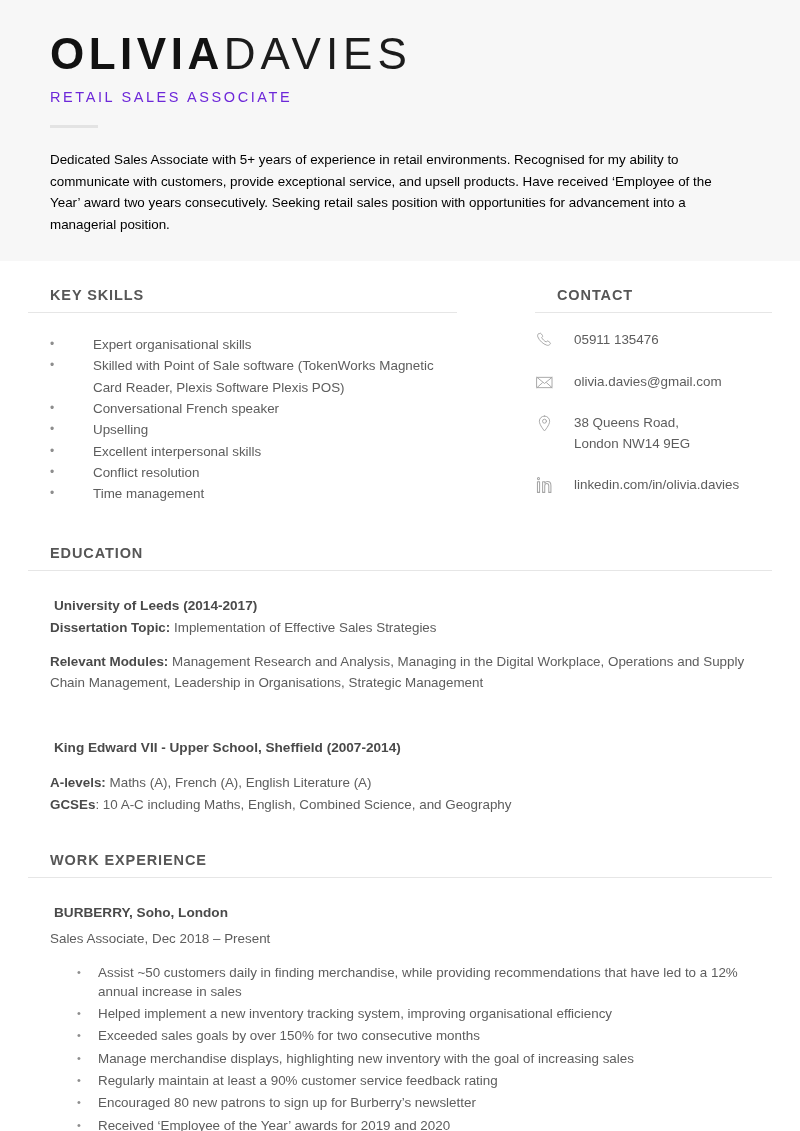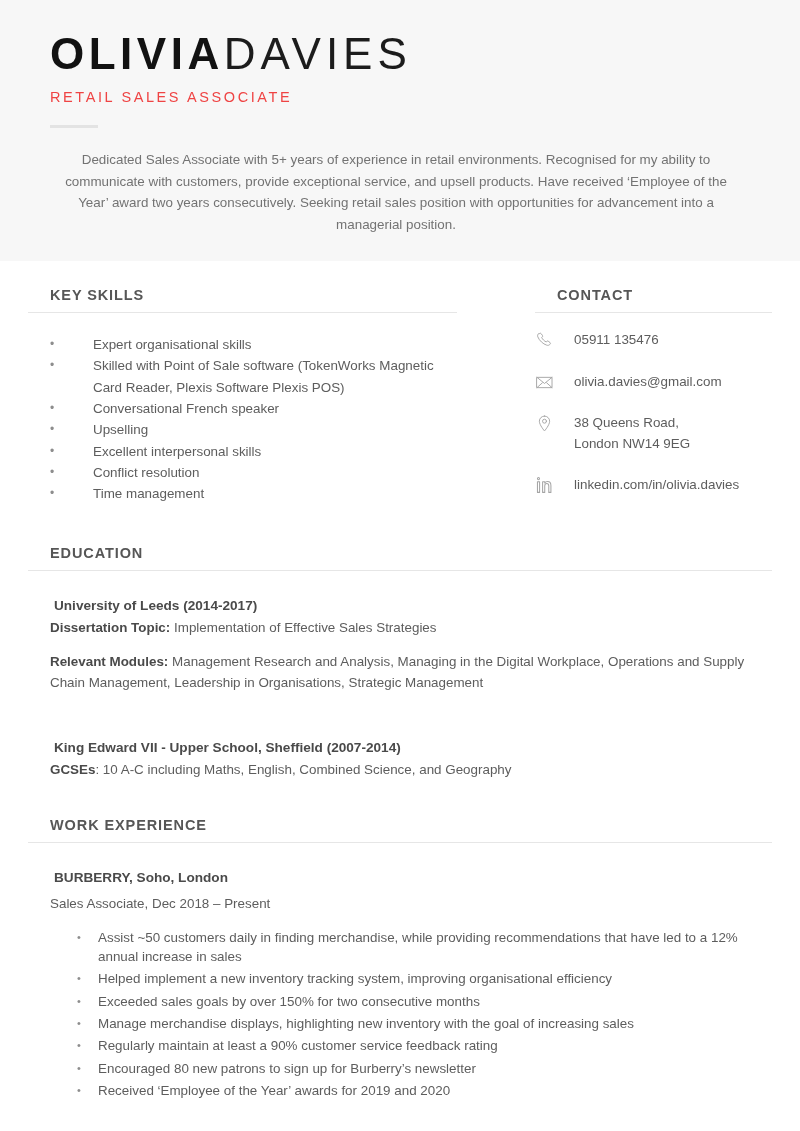--- a/index.html
+++ b/index.html
@@ -45,38 +45,37 @@
     font-weight: 300;
     color: #1c1c1c;
     letter-spacing: 5px;
   }
 
   .job-title {
     margin: 10px 0 0 0;
     padding: 0 0 0 22px;
     font-size: 14.5px;
     letter-spacing: 2.6px;
-    color: #ef4444;
+    color: #6d28d9;
     font-weight: 400;
   }
 
   .title-rule {
     margin: 20px 0 0 22px;
     width: 48px;
     height: 3px;
     background: #e3e3e3;
   }
 
   .summary {
     margin: 21px 0 0 0;
     padding: 0 30px 0 22px;
     font-size: 13.4px;
     line-height: 21.5px;
-    color: #737373;
-    text-align: center;
+    color: #000000;
   }
 
   
   .body-wrap {
     padding: 0 28px;
     box-sizing: border-box;
   }
 
   .section-head {
     font-size: 14.5px;
@@ -314,20 +313,21 @@
       <div class="section-rule"></div>
 
       <div class="entry">
         <div class="entry-title">University of Leeds (2014-2017)</div>
         <div class="entry-detail tight"><span class="lbl">Dissertation Topic:</span><span> Implementation of Effective Sales Strategies</span></div>
         <div class="entry-detail gap"><span class="lbl">Relevant Modules:</span><span> Management Research and Analysis, Managing in the Digital Workplace, Operations and Supply Chain Management, Leadership in Organisations, Strategic Management</span></div>
       </div>
 
       <div class="entry" style="padding-top:19px;">
         <div class="entry-title">King Edward VII - Upper School, Sheffield (2007-2014)</div>
+        <div class="entry-detail gap"><span class="lbl">A-levels:</span><span> Maths (A), French (A), English Literature (A)</span></div>
         <div class="entry-detail tight"><span class="lbl">GCSEs</span><span>: 10 A-C including Maths, English, Combined Science, and Geography</span></div>
       </div>
     </div>
 
     <div class="full-section" style="padding-top:36px;">
       <div class="section-head">WORK EXPERIENCE</div>
       <div class="section-rule"></div>
 
       <div class="entry">
         <div class="entry-title">BURBERRY, Soho, London</div>

